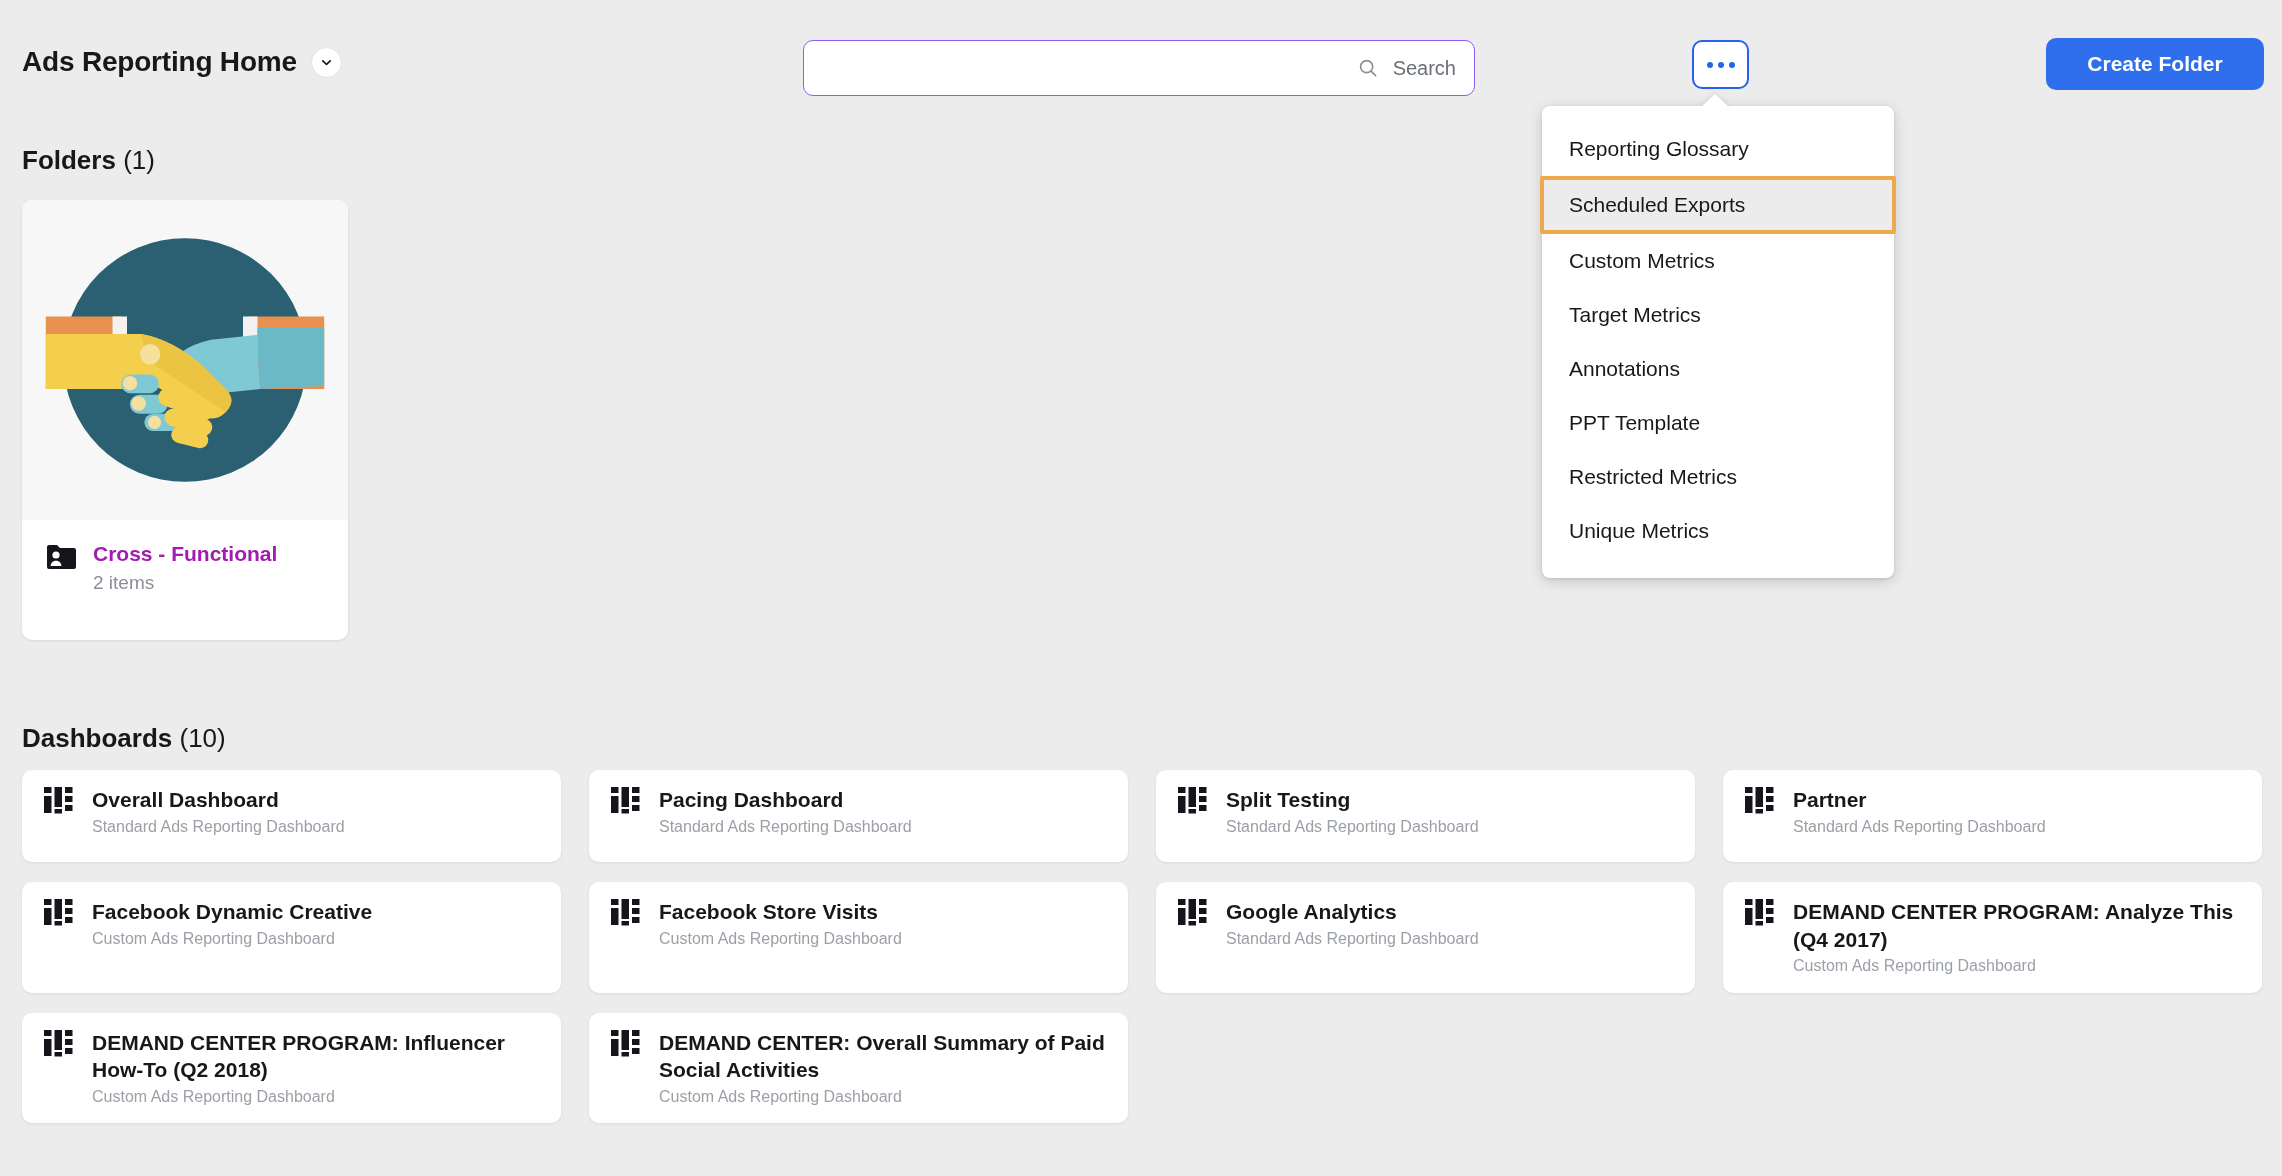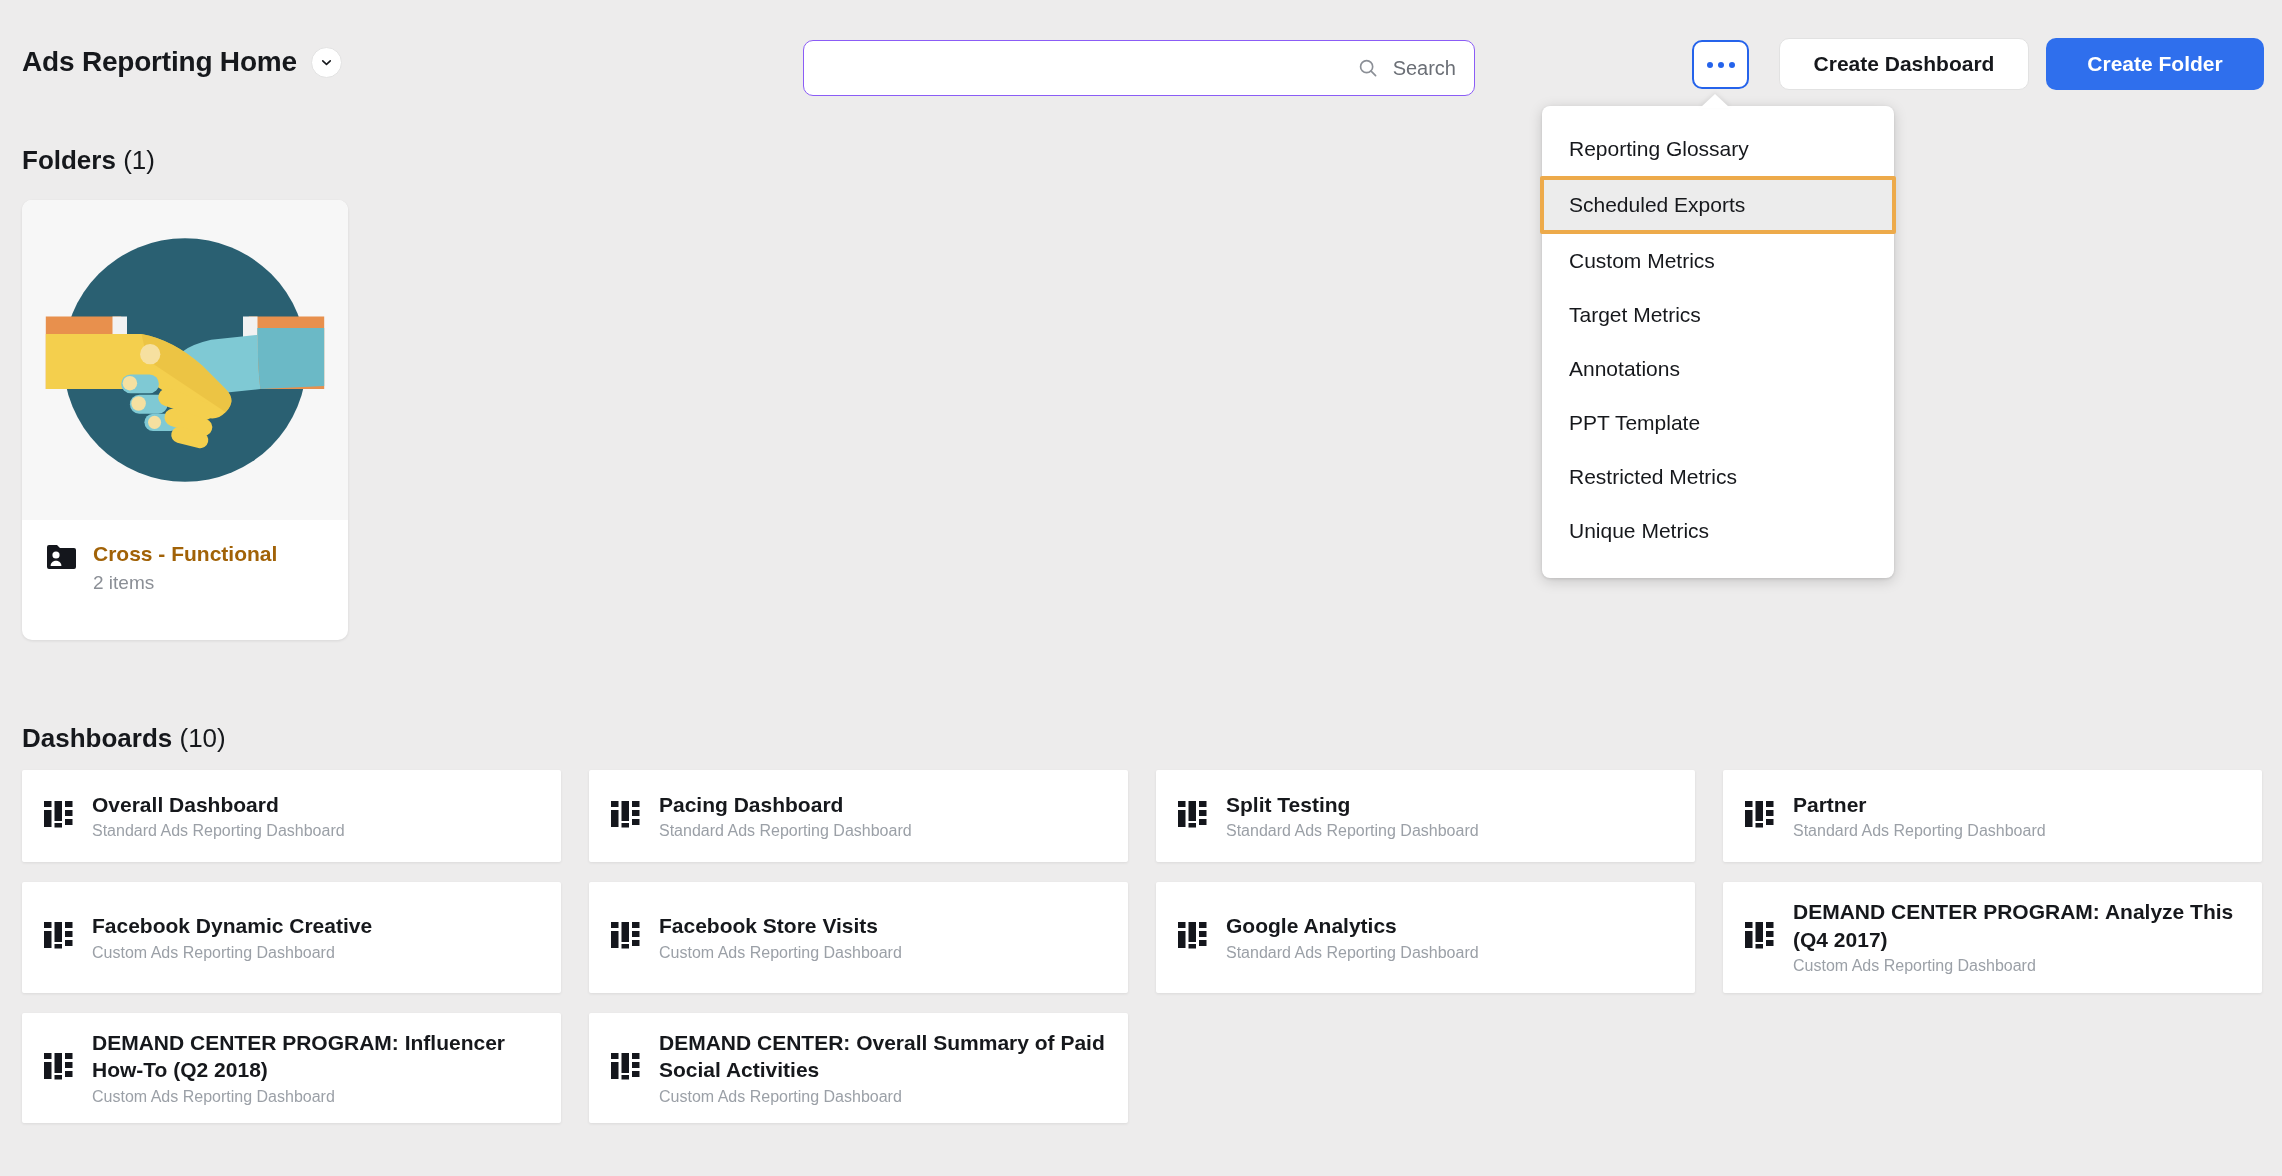--- a/index.html
+++ b/index.html
@@ -116,36 +116,36 @@
   }
   .folder-thumb {
     width: 326px; height: 320px; background: #f7f7f7;
     display: flex; align-items: center; justify-content: center;
   }
   .folder-meta {
     display: flex; align-items: flex-start; gap: 16px;
     padding: 20px 24px 0 24px;
   }
   .folder-icon { flex: 0 0 auto; margin-top: 4px; }
-  .folder-name { font-size: 21px; font-weight: bold; color: #a16207; line-height: 1.3; }
+  .folder-name { font-size: 21px; font-weight: bold; color: #a21caf; line-height: 1.3; }
   .folder-count { font-size: 19px; color: #8b8f96; margin-top: 5px; }
 
   
   .dash-grid {
     position: absolute; left: 22px; top: 770px;
     width: 2240px;
     display: grid;
     grid-template-columns: repeat(4, 1fr);
     gap: 20px 28px;
   }
   .dash-card {
-    background: #fff; border-radius: 2px;
+    background: #fff; border-radius: 10px;
     box-shadow: 0 1px 3px rgba(0,0,0,0.08);
     min-height: 92px;
-    display: flex; align-items: center; gap: 18px;
+    display: flex; gap: 18px;
     padding: 16px 22px;
     cursor: pointer;
   }
   .dash-icon { flex: 0 0 auto; }
   .dash-text { min-width: 0; }
   .dash-name {
     font-size: 21px; font-weight: bold; color: #16181c; line-height: 1.32;
   }
   .dash-sub {
     font-size: 16px; color: #9ba0a7; line-height: 1.32; margin-top: 2px;
@@ -180,21 +180,20 @@
     </div>
 
     <div class="dots-btn">
       <span style="display:flex;gap:5px;">
         <span class="dot"></span>
           <span class="dot"></span>
           <span class="dot"></span>
       </span>
     </div>
 
-    <div class="btn-secondary">Create Dashboard</div>
     <div class="btn-primary">Create Folder</div>
   </div>
 
   <div class="menu-caret"></div>
   <div class="menu" id="overflow-menu">
       <div class="menu-item">Reporting Glossary</div>
       <div class="menu-item highlighted">Scheduled Exports</div>
       <div class="menu-item">Custom Metrics</div>
       <div class="menu-item">Target Metrics</div>
       <div class="menu-item">Annotations</div>

